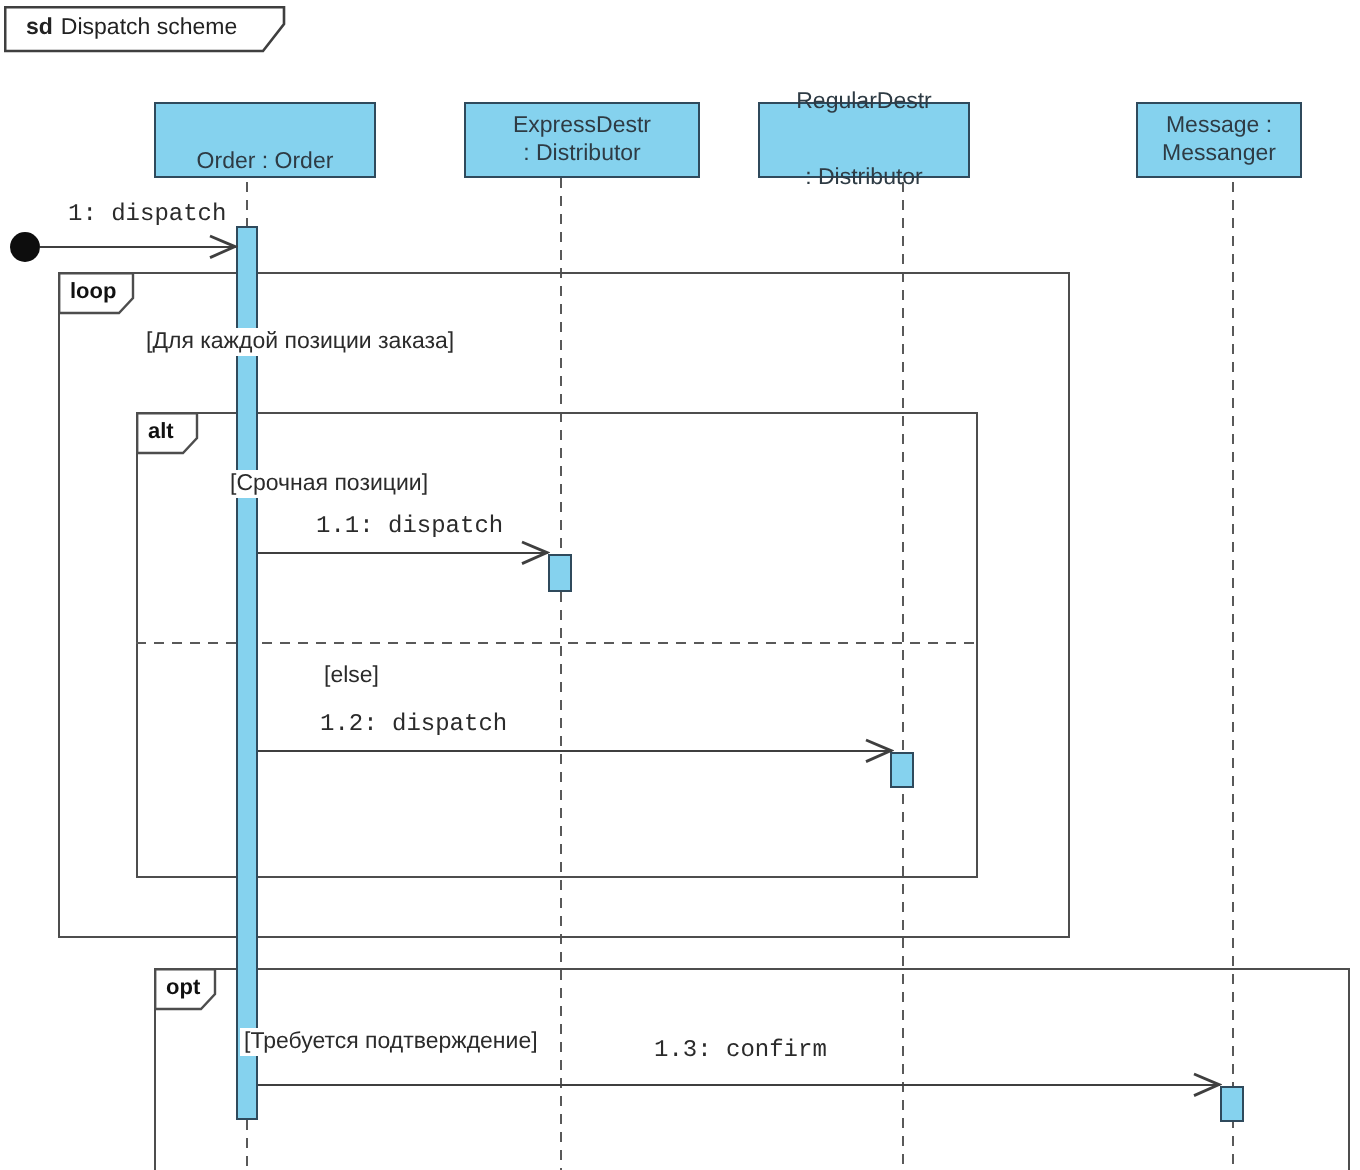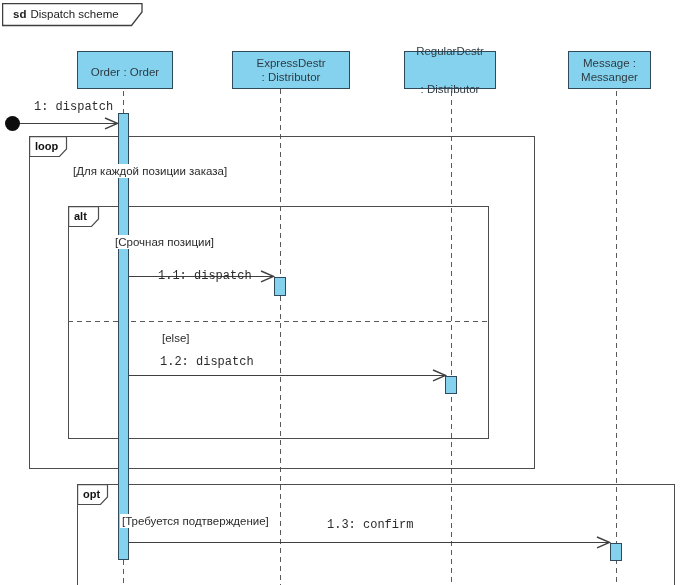--- a/index.html
+++ b/index.html
@@ -10,23 +10,23 @@
     -webkit-font-smoothing:antialiased;
   }
   
   .head{
     position:absolute;top:51px;height:38px;box-sizing:border-box;
     background:#85d2ee;border:1.6px solid #2f4a5c;
     display:flex;flex-direction:column;align-items:center;justify-content:center;
     font-size:11.5px;line-height:14px;color:#2e3b44;text-align:center;
     z-index:2;
   }
-  .head-order{left:77px;width:96px;justify-content:center;padding-top:3px;}
+  .head-order{left:77px;width:111px;justify-content:flex-end;padding-top:3px;}
   .head-express{left:232px;width:118px;}
-  .head-regular{left:404px;width:92px;gap:24px;}
+  .head-regular{left:379px;width:106px;gap:24px;}
   .head-message{left:568px;width:83px;}
   
   .lifeline{
     position:absolute;width:1px;z-index:1;
     background:repeating-linear-gradient(to bottom,#595959 0 5px,transparent 5px 9px);
   }
   .ll-order-top{left:123px;top:91px;height:22px;}
   .ll-order-bottom{left:123px;top:560px;height:25px;}
   .ll-express{left:280px;top:89px;height:496px;}
   .ll-regular{left:451px;top:91px;height:494px;}
@@ -68,21 +68,21 @@
   }
   .g-loop{left:71px;top:164px;}
   .g-alt1{left:113px;top:235px;}
   .g-alt2{left:160px;top:331px;}
   .g-opt{left:120px;top:514px;}
   .msg-label{
     position:absolute;z-index:5;font-size:12px;color:#2b2b2b;
     white-space:nowrap;line-height:14px;font-family:Liberation Mono, monospace;
   }
   .ml-1{left:34px;top:100px;}
-  .ml-11{left:158px;top:269px;}
+  .ml-11{left:158px;top:256px;}
   .ml-12{left:160px;top:355px;}
   .ml-13{left:327px;top:518px;}
   
   .msg-line{position:absolute;height:1.2px;background:#3f3f3f;z-index:4;}
   .line-1{left:20px;top:123px;width:98px;}
   .line-11{left:129px;top:276px;width:145px;}
   .line-12{left:129px;top:375px;width:317px;}
   .line-13{left:129px;top:542px;width:481px;}
   .arrowhead{position:absolute;z-index:4;}
   .ah-1{left:104px;top:117px;}

